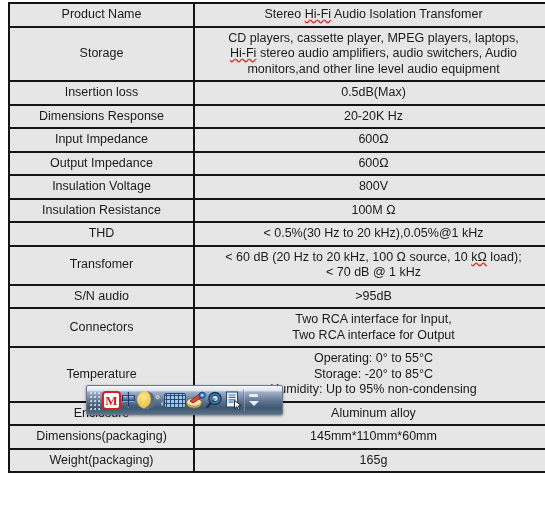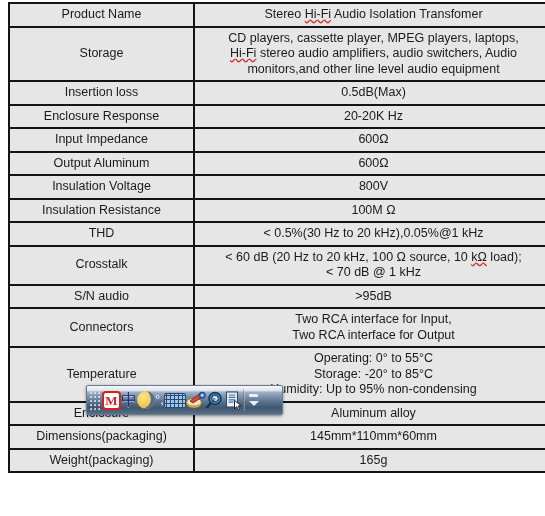--- a/index.html
+++ b/index.html
@@ -207,33 +207,33 @@
           <div>monitors,and other line level audio equipment</div>
         </td>
       </tr>
       <tr>
         <td class="label-cell">Insertion loss</td>
         <td class="value-cell">
           <div>0.5dB(Max)</div>
         </td>
       </tr>
       <tr>
-        <td class="label-cell">Enclosure Response</td>
+        <td class="label-cell">Dimensions Response</td>
         <td class="value-cell">
           <div>20-20K Hz</div>
         </td>
       </tr>
       <tr>
         <td class="label-cell">Input Impedance</td>
         <td class="value-cell">
           <div>600Ω</div>
         </td>
       </tr>
       <tr>
-        <td class="label-cell">Output Aluminum</td>
+        <td class="label-cell">Output Impedance</td>
         <td class="value-cell">
           <div>600Ω</div>
         </td>
       </tr>
       <tr>
         <td class="label-cell">Insulation Voltage</td>
         <td class="value-cell">
           <div>800V</div>
         </td>
       </tr>
@@ -243,21 +243,21 @@
           <div>100M Ω</div>
         </td>
       </tr>
       <tr>
         <td class="label-cell">THD</td>
         <td class="value-cell">
           <div>&lt; 0.5%(30 Hz to 20 kHz),0.05%@1 kHz</div>
         </td>
       </tr>
       <tr class="row-tall">
-        <td class="label-cell">Crosstalk</td>
+        <td class="label-cell">Transfomer</td>
         <td class="value-cell">
           <div>&lt; 60 dB (20 Hz to 20 kHz, 100 Ω source, 10 <span class="misspelled">kΩ</span> load);</div>
           <div>&lt; 70 dB @ 1 kHz</div>
         </td>
       </tr>
       <tr>
         <td class="label-cell">S/N audio</td>
         <td class="value-cell">
           <div>&gt;95dB</div>
         </td>

